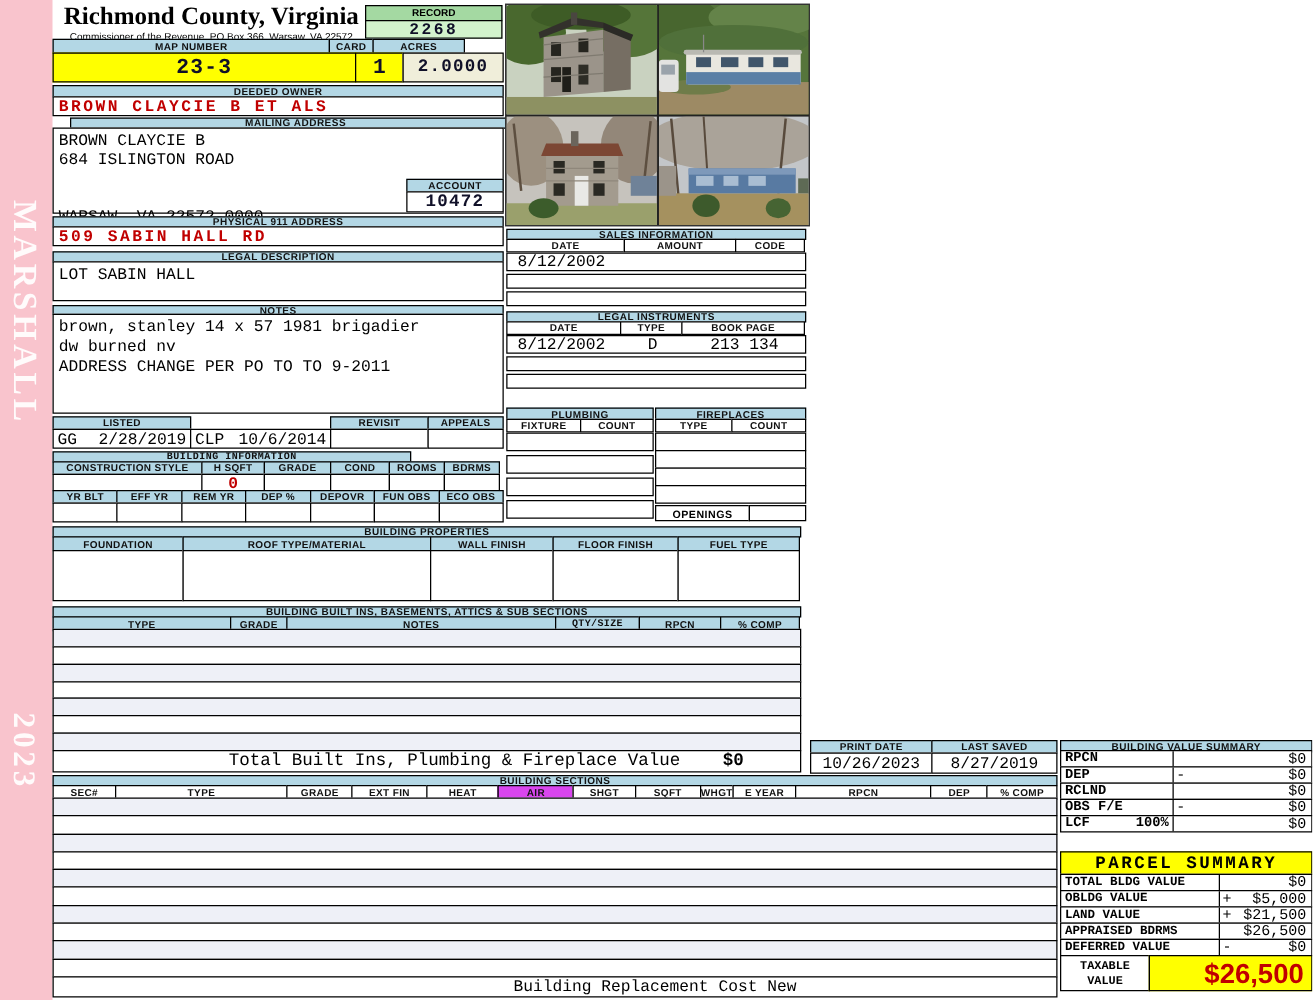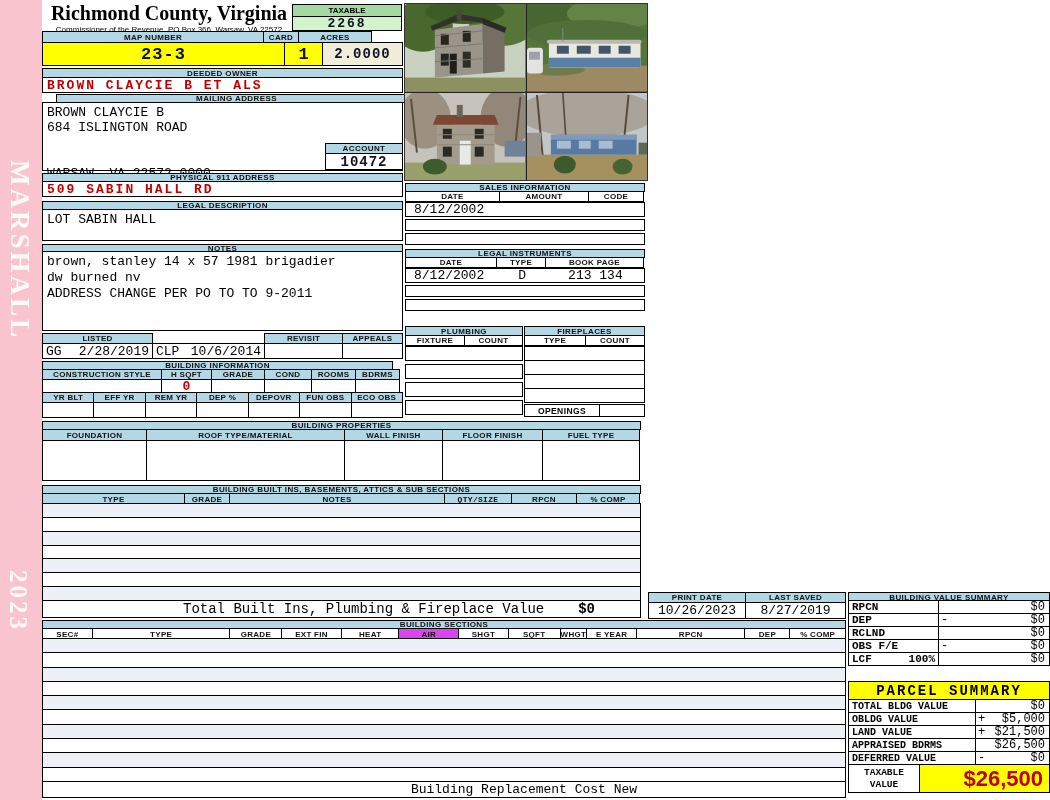--- a/index.html
+++ b/index.html
@@ -52,21 +52,21 @@
     <div class="vtext" style="left:4px; top:160px;">MARSHALL</div>
     <div class="vtext" style="left:4px; top:570px; font-size:25px;">2023</div>
   </div>
 
   <div class="abs" style="left:48px; top:2px; width:242px; text-align:center;">
     <div style="font-family:'Liberation Serif',serif; font-weight:bold; font-size:20px;">Richmond County, Virginia</div>
     <div style="font-size:8px; margin-top:0;">Commissioner of the Revenue, PO Box 366, Warsaw, VA 22572</div>
   </div>
 
   <div class="abs" style="left:292px; top:4px; width:110px;">
-    <div style="background:var(--green1); border:1px solid #000; height:13px; display:flex; align-items:center; justify-content:center; font-weight:bold; font-size:8px;">TAXABLE</div>
+    <div style="background:var(--green1); border:1px solid #000; height:13px; display:flex; align-items:center; justify-content:center; font-weight:bold; font-size:8px;">RECORD</div>
     <div class="mono navy" style="background:var(--green2); border:1px solid #000; margin-top:-1px; height:15px; display:flex; align-items:center; justify-content:center; font-weight:bold; font-size:13px; letter-spacing:2px;">2268</div>
   </div>
 
   <div class="abs row" style="left:42px; top:31px; width:330px; height:12px;">
     <div class="hcell" style="width:243px;">MAP NUMBER</div>
     <div class="hcell" style="width:39px;">CARD</div>
     <div class="hcell" style="width:81px;">ACRES</div>
   </div>
   <div class="abs row" style="left:42px; top:42px; width:361px; height:24px;">
     <div class="vcell mono navy" style="width:243px; background:var(--yellow); display:flex; align-items:center; justify-content:center; font-weight:bold; font-size:17px; letter-spacing:1px;">23-3</div>
@@ -113,21 +113,21 @@
       <span>2/28/2019</span>
     </div>
     <div class="vcell mono" style="width:113px; font-size:13px; display:flex; align-items:center; justify-content:space-between; padding:0 3px;">
       <span>CLP</span>
       <span>10/6/2014</span>
     </div>
     <div class="vcell" style="width:79px;"></div>
     <div class="vcell" style="width:61px;"></div>
   </div>
 
-  <div class="abs bar" style="left:42px; top:361px; width:351px; height:9px;">BUILDING INFORMATION</div>
+  <div class="abs bar" style="left:42px; top:361px; width:287px; height:9px;font-family:Liberation Mono, monospace;">BUILDING INFORMATION</div>
   <div class="abs row" style="left:42px; top:369px; width:361px; height:11px;">
     <div class="hcell" style="width:120px;">CONSTRUCTION STYLE</div>
     <div class="hcell" style="width:51px;">H SQFT</div>
     <div class="hcell" style="width:54px;">GRADE</div>
     <div class="hcell" style="width:48px;">COND</div>
     <div class="hcell" style="width:45px;">ROOMS</div>
     <div class="hcell" style="width:45px;">BDRMS</div>
   </div>
   <div class="abs row" style="left:42px; top:379px; width:361px; height:14px;">
     <div class="vcell" style="width:120px;"></div>

